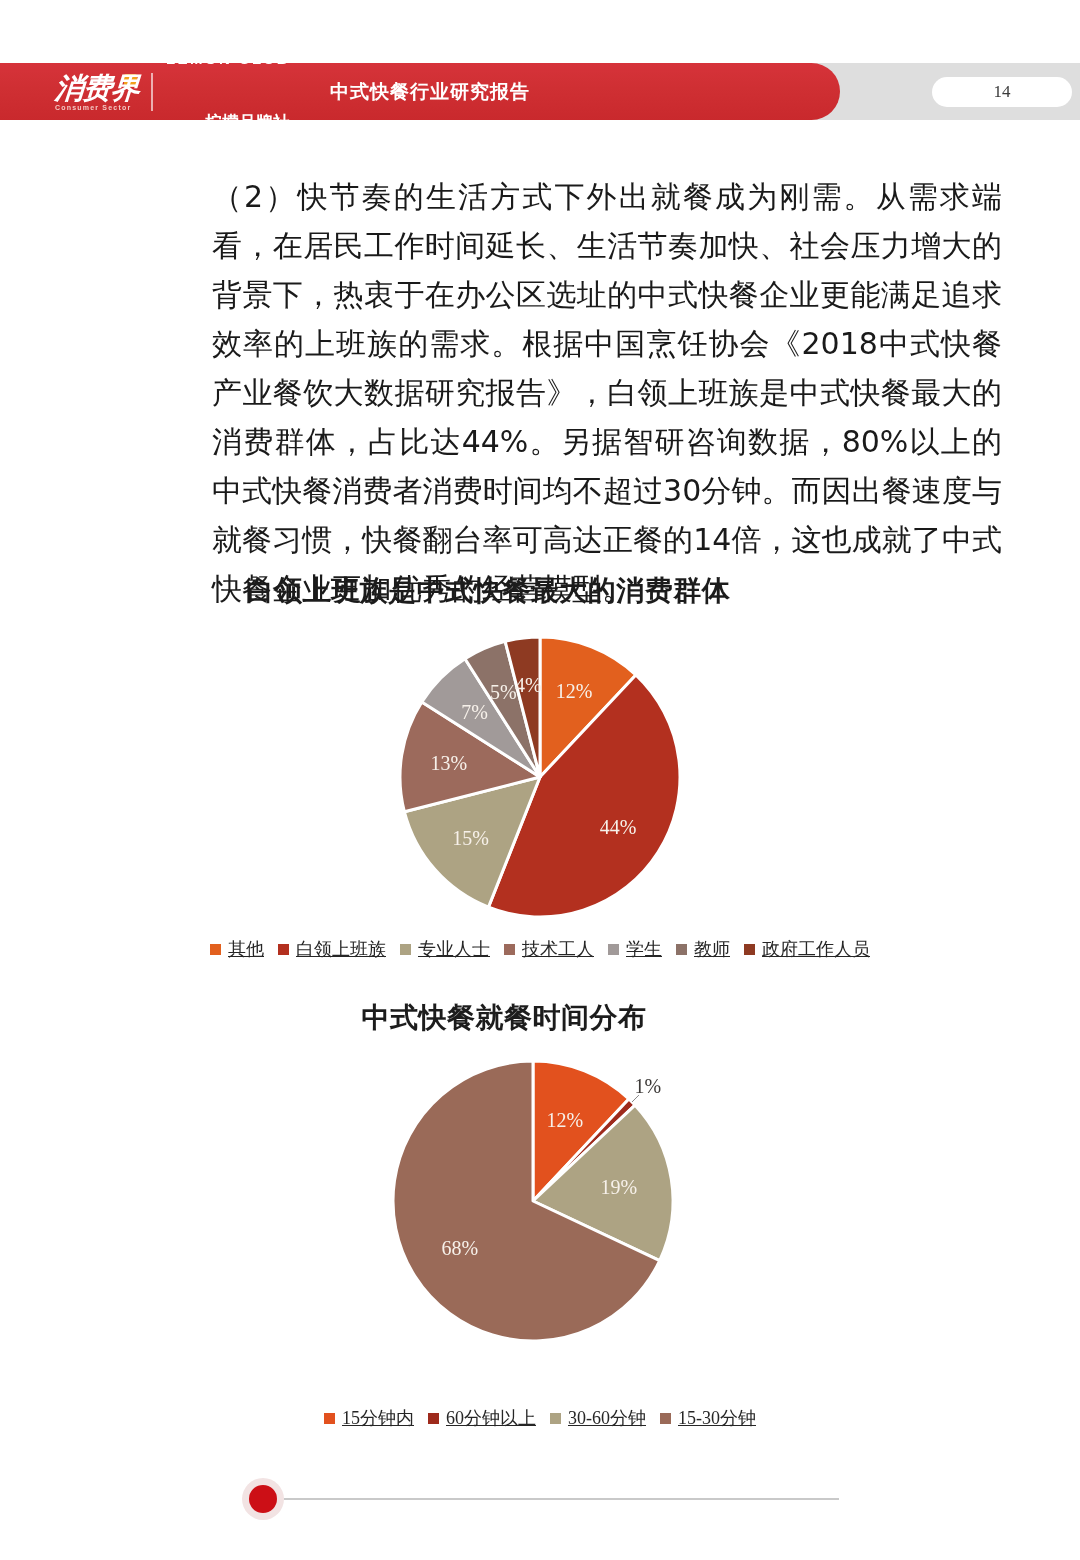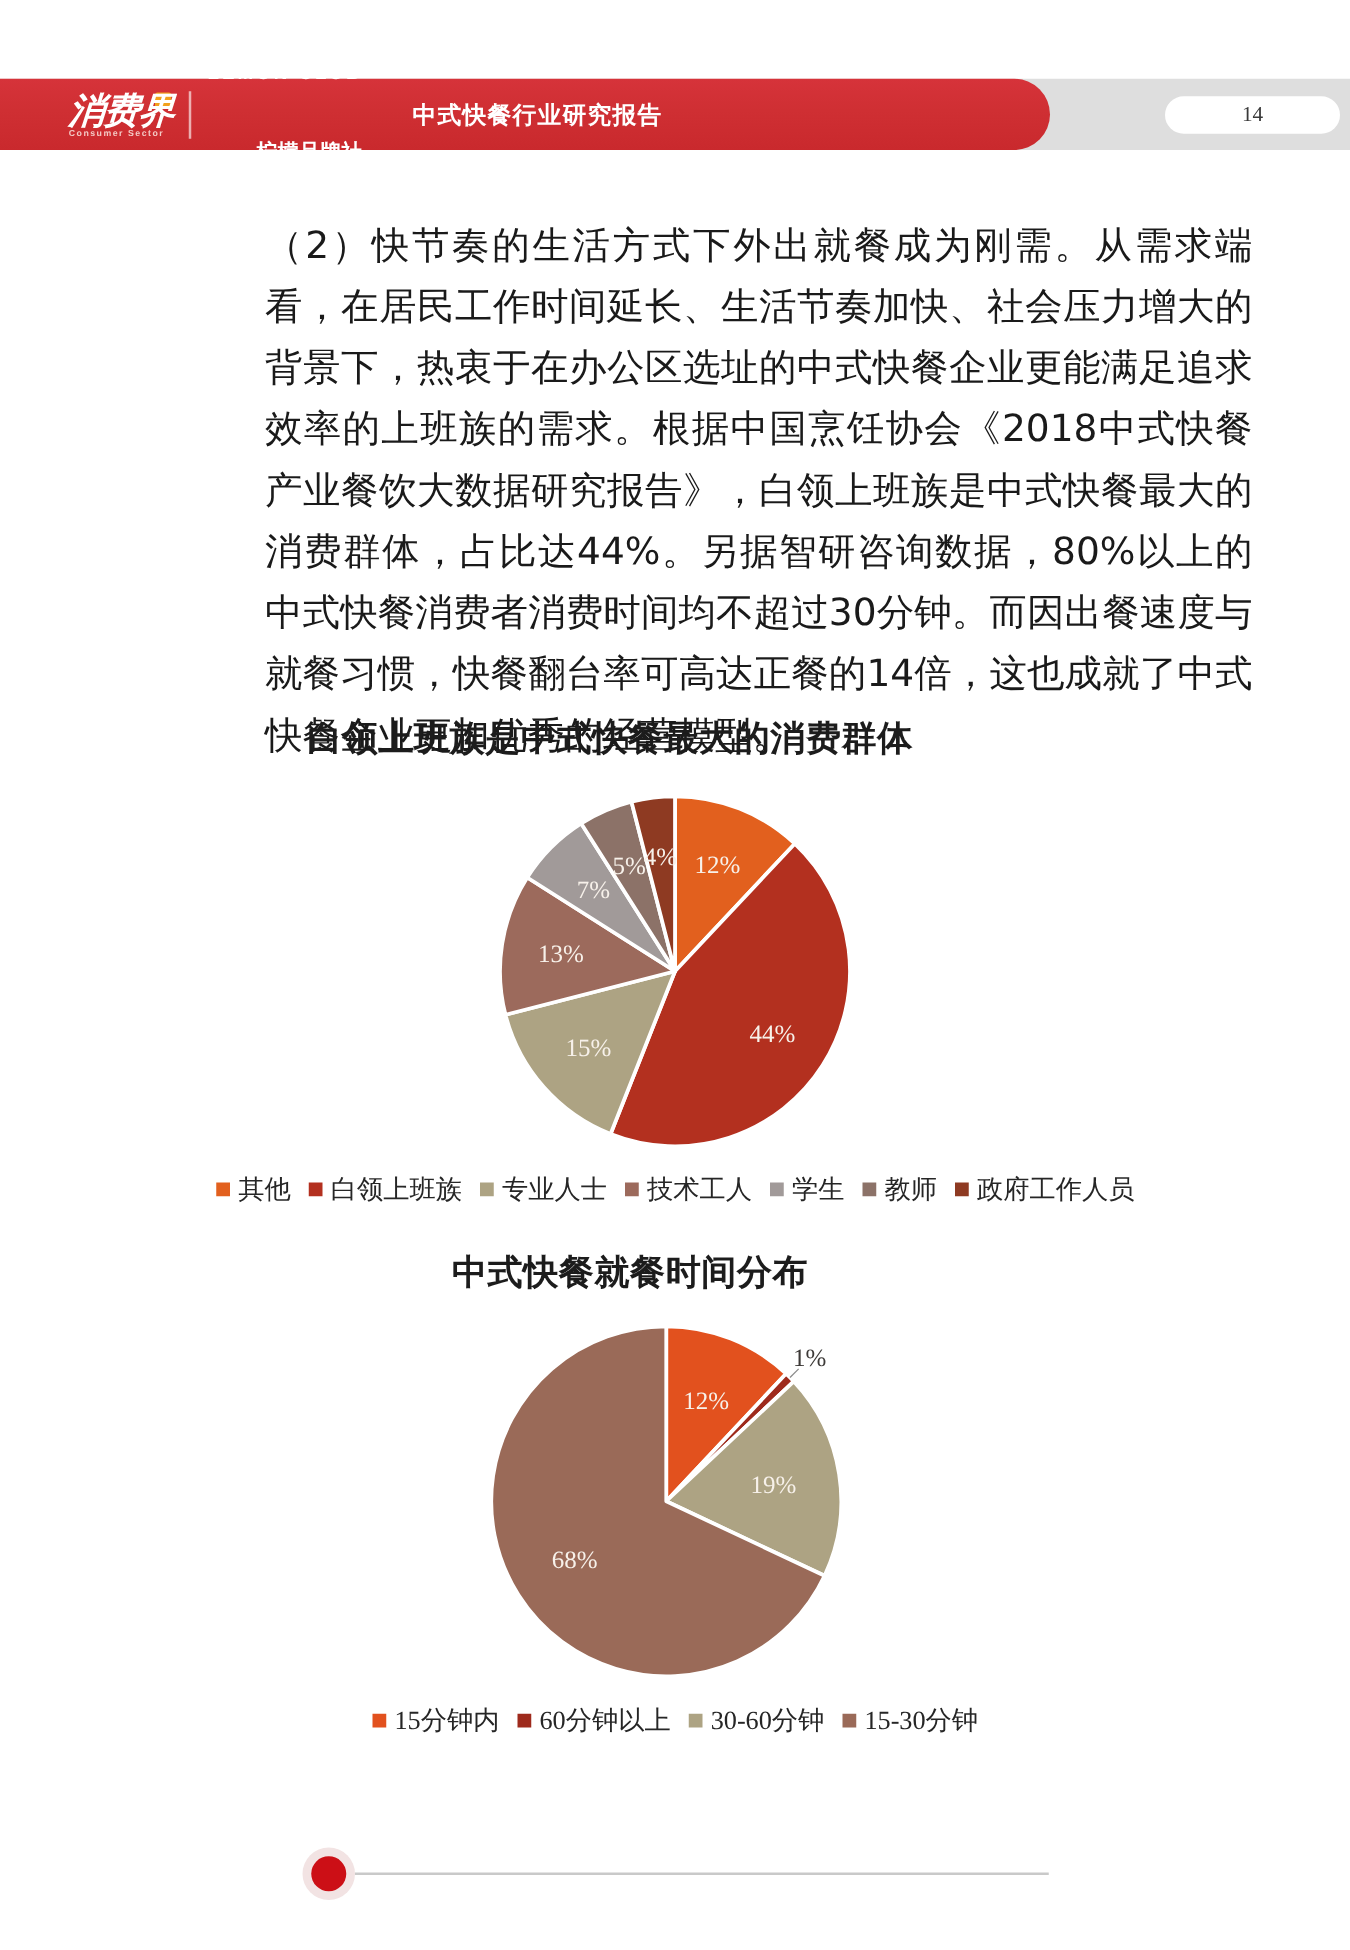--- a/index.html
+++ b/index.html
@@ -186,38 +186,39 @@
   .legend {
     position: absolute;
     left: 0;
     width: 1080px;
     display: flex;
     justify-content: center;
     align-items: center;
     flex-wrap: nowrap;
   }
   #legend1 { top: 937px; }
-  #legend2 { top: 1362px; }
+  #legend2 { top: 1406px; }
 
   .legend-item {
     display: flex;
     align-items: center;
     margin: 0 7px;
     white-space: nowrap;
   }
   .legend-swatch {
     width: 11px;
     height: 11px;
     margin-right: 7px;
     flex: 0 0 auto;
   }
   .legend-text {
     font-family: "Liberation Serif", "DejaVu Serif", serif;
-    font-size: 21px;
+    font-size: 18px;
     color: #262626;
+    text-decoration: underline;
   }
 
   
   .footer {
     position: absolute;
     top: 1478px;
     left: 0;
     width: 1080px;
     display: flex;
     align-items: center;

